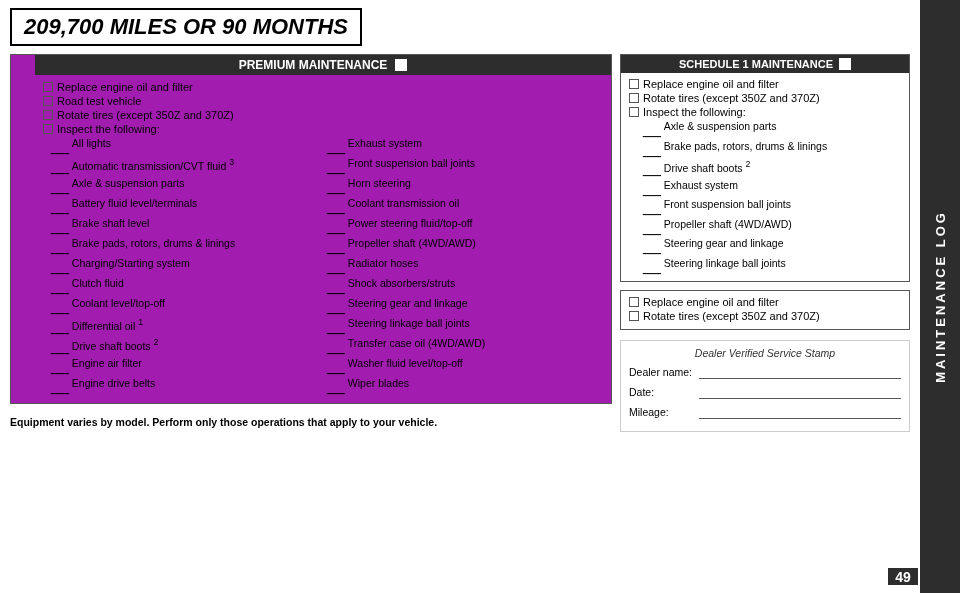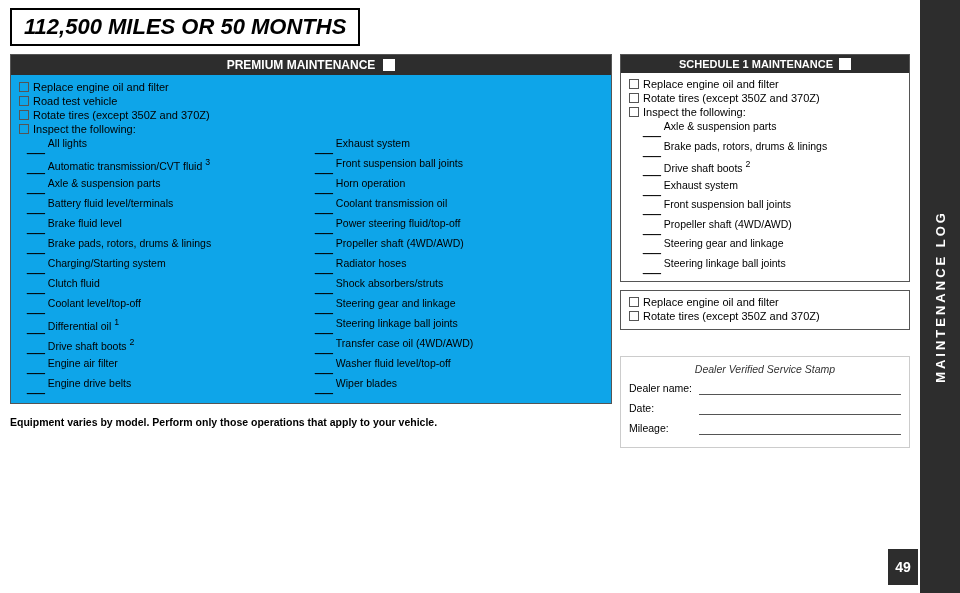--- a/index.html
+++ b/index.html
@@ -63,21 +63,22 @@
 
     .right-panel {
       width: 290px;
       display: flex;
       flex-direction: column;
       gap: 8px;
     }
 
     .premium-box {
       border: 1.5px solid #555;
-      background: #0ea5e9;
+      background: #a21caf;
+      padding-left: 24px;
     }
 
     .premium-header {
       background: #2d2d2d;
       color: #fff;
       text-align: center;
       font-weight: bold;
       font-size: 12px;
       padding: 3px 8px;
       display: flex;
@@ -166,21 +167,21 @@
     .indent-item {
       display: flex;
       align-items: flex-start;
       margin-bottom: 1.5px;
       font-size: 10.5px;
     }
 
     .dealer-section {
       border: 1px solid #ccc;
       padding: 6px 8px;
-      margin-top: 18px;
+      margin-top: 2px;
     }
 
     .dealer-italic {
       font-style: italic;
       font-size: 10.5px;
       text-align: center;
       margin-bottom: 6px;
       color: #333;
     }
 
@@ -210,32 +211,32 @@
 
     .page-num {
       position: absolute;
       bottom: 8px;
       right: 50px;
       font-size: 14px;
       font-weight: bold;
       background: #2d2d2d;
       color: #fff;
       width: 30px;
-      height: 36px;
+      height: 17px;
       display: flex;
       align-items: center;
       justify-content: center;
     }
   </style>
 </head>
 <body>
 
 <div class="main-content">
   <div class="title-banner">
-    <span>112,500 MILES OR 50 MONTHS</span>
+    <span>209,700 MILES OR 90 MONTHS</span>
   </div>
 
   <div class="content-area">
     <div class="left-panel">
       <div class="premium-box">
         <div class="premium-header">
           <span>PREMIUM MAINTENANCE</span>
           <span class="header-square"></span>
         </div>
         <div class="premium-body">
@@ -269,21 +270,21 @@
               <div class="col-item">
                   <span class="dash">__</span>
                   <span>Axle &amp; suspension parts</span>
                 </div>
               <div class="col-item">
                   <span class="dash">__</span>
                   <span>Battery fluid level/terminals</span>
                 </div>
               <div class="col-item">
                   <span class="dash">__</span>
-                  <span>Brake fluid level</span>
+                  <span>Brake shaft level</span>
                 </div>
               <div class="col-item">
                   <span class="dash">__</span>
                   <span>Brake pads, rotors, drums &amp; linings</span>
                 </div>
               <div class="col-item">
                   <span class="dash">__</span>
                   <span>Charging/Starting system</span>
                 </div>
               <div class="col-item">
@@ -315,21 +316,21 @@
               <div class="col-item">
                   <span class="dash">__</span>
                   <span>Exhaust system</span>
                 </div>
               <div class="col-item">
                   <span class="dash">__</span>
                   <span>Front suspension ball joints</span>
                 </div>
               <div class="col-item">
                   <span class="dash">__</span>
-                  <span>Horn operation</span>
+                  <span>Horn steering</span>
                 </div>
               <div class="col-item">
                   <span class="dash">__</span>
                   <span>Coolant transmission oil</span>
                 </div>
               <div class="col-item">
                   <span class="dash">__</span>
                   <span>Power steering fluid/top-off</span>
                 </div>
               <div class="col-item">

